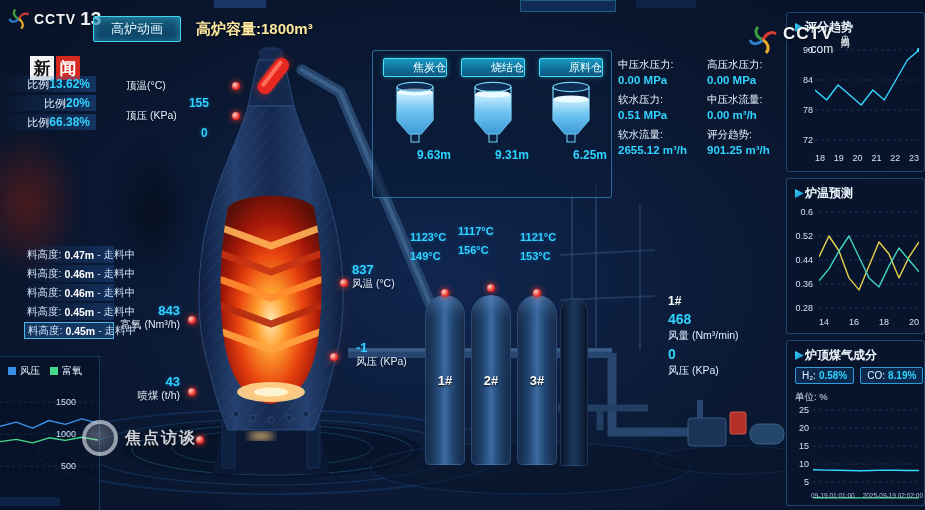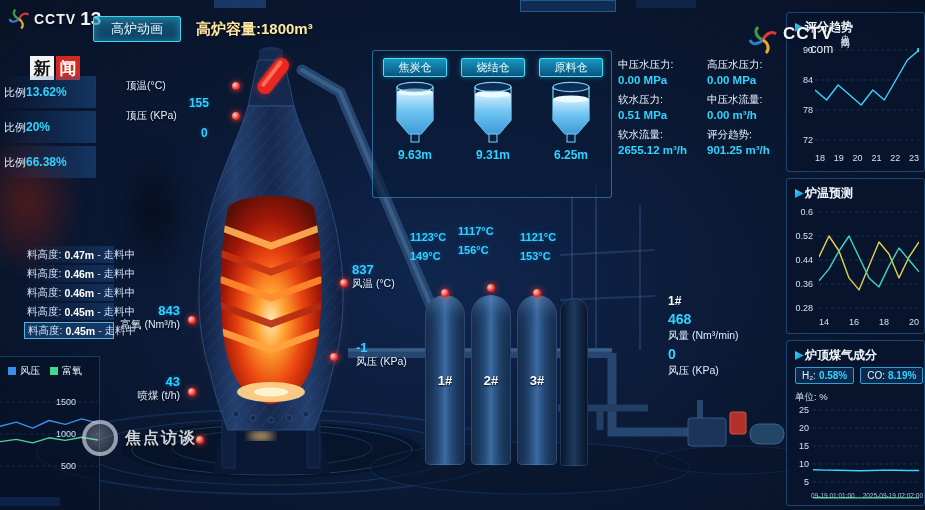--- a/index.html
+++ b/index.html
@@ -20,21 +20,21 @@
   .l13-row { display:flex; align-items:center; gap:4px; }
   .l13-cctv { font-size:14px; font-weight:bold; color:#fff; text-shadow:0 1px 2px rgba(0,0,0,.6); letter-spacing:1px; }
   .l13-num { font-size:19px; font-weight:bold; color:#fff; text-shadow:0 1px 2px rgba(0,0,0,.6); }
   .news-badge { position:absolute; left:30px; top:56px; display:flex; gap:2px; }
   .nb { width:24px; height:24px; display:flex; align-items:center; justify-content:center; font-size:17px; font-weight:bold; }
   .nb-a { background:#f4f4f4; color:#111; }
   .nb-b { background:#d5281e; color:#fff; }
 
   
   .ratio-panel { position:absolute; left:0; top:76px; width:96px; }
-  .ratio-row { display:flex; justify-content:flex-start; align-items:center; height:32px; margin-bottom:3px; padding:0 6px 0 4px;
+  .ratio-row { display:flex; justify-content:flex-end; align-items:center; height:16px; margin-bottom:3px; padding:0 6px 0 4px;
     background:linear-gradient(90deg, rgba(25,70,135,0), rgba(35,95,170,.42)); }
   .rr-label { font-size:11px; color:#e4f1ff; }
   .rr-value { font-size:12px; font-weight:bold; color:#2fd3ff; }
   .level-panel { position:absolute; left:0; top:246px; width:114px;padding-left:24px; }
   .level-row { display:flex; gap:3px; align-items:center; height:17px; margin-bottom:2px; padding:0 3px;
     background:linear-gradient(90deg, rgba(25,70,135,0), rgba(35,95,170,.35)); font-size:10.5px; white-space:nowrap; }
   .level-row.active { border:1px solid rgba(85,205,255,.85); background:rgba(35,105,175,.4); }
   .lr-label { color:#cfe2f8; } .lr-value { color:#fff; font-weight:bold; } .lr-status { color:#cfe2f8; }
 
   
@@ -43,21 +43,21 @@
   .val-sm { font-size:12px;margin-top:34px; }
   .co-row { position:absolute; display:flex; align-items:center; justify-content:space-between; gap:4px; }
   .co-l { position:absolute; text-align:right; }
   .co-r { position:absolute; text-align:left; }
   .dot { width:8px; height:8px; border-radius:50%; background:radial-gradient(circle at 35% 35%, #ffd2c8, #e8231c 65%); box-shadow:0 0 6px #ff3b2e; display:inline-block; }
   .stove-temp { position:absolute; font-size:11px; font-weight:bold; color:#2fd3ff; line-height:1.7; text-shadow:0 0 4px rgba(20,120,200,.6); }
 
   
   .bins-panel { position:absolute; left:372px; top:50px; width:240px; height:148px;
     background:rgba(10,28,56,.62); border:1px solid rgba(70,170,230,.55); border-radius:3px; }
-  .bin-col { position:absolute; top:0; width:72px; text-align:center; }
+  .bin-col { position:absolute; top:0; width:72px; text-align:right; }
   .bin-btn { margin:7px auto 3px; width:64px; height:19px; line-height:17px; font-size:11px; color:#f0ffff; border-radius:2px; cursor:pointer;
     background:linear-gradient(180deg,#1598c0,#0b5580); border:1px solid #45e0fa; box-shadow:0 0 5px rgba(69,224,250,.4); }
   .tank { width:56px; height:66px; display:block; margin:2px auto 0; }
   .bin-val { font-size:12px; font-weight:bold; color:#2fd3ff; margin-top:2px; }
 
   
   .water { position:absolute; left:618px; top:58px; display:flex; gap:20px; }
   .w-item { margin-bottom:7px; }
   .w-lbl { font-size:10.5px; color:#e8f4ff; margin-bottom:2px; white-space:nowrap; }
   .w-val { font-size:11.5px; font-weight:bold; color:#2fd3ff; white-space:nowrap; }

